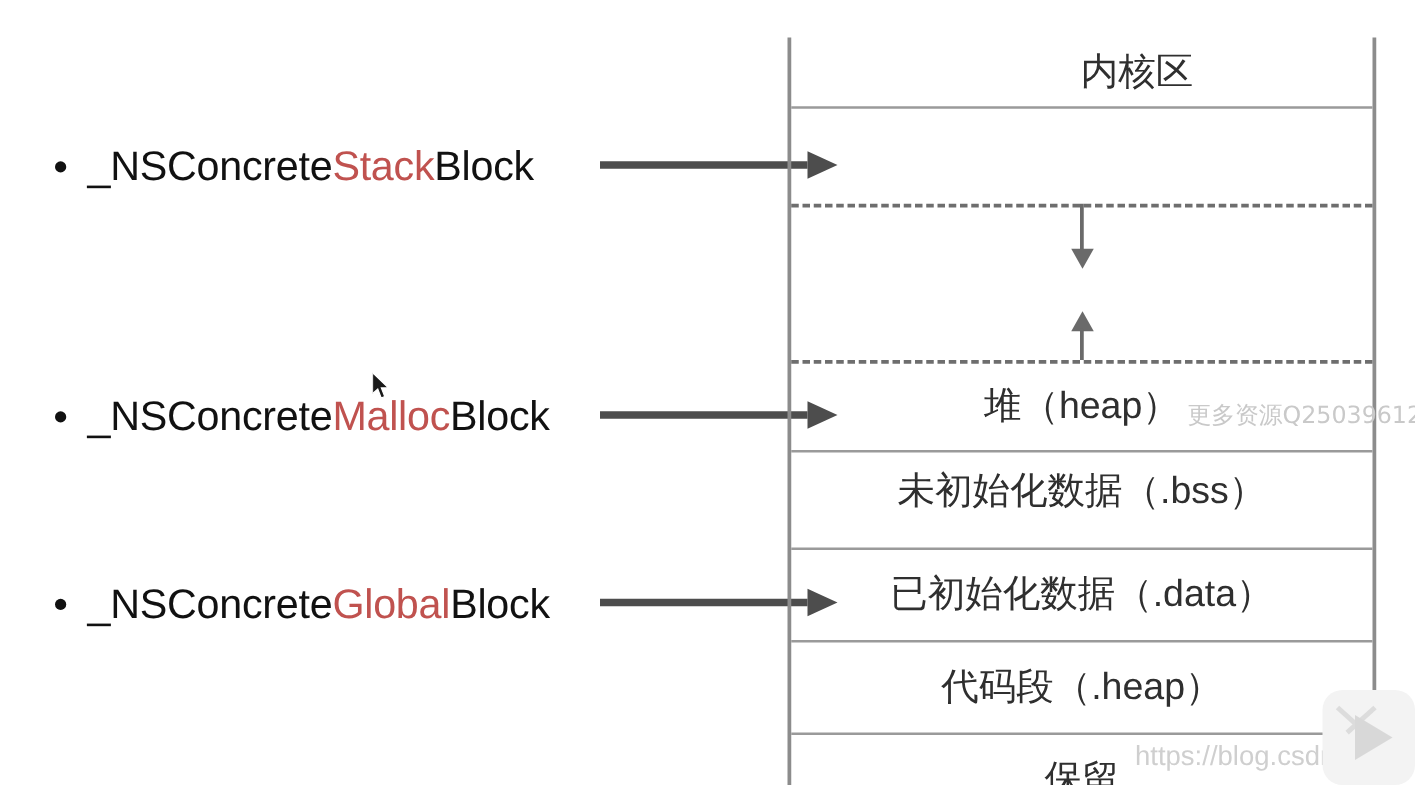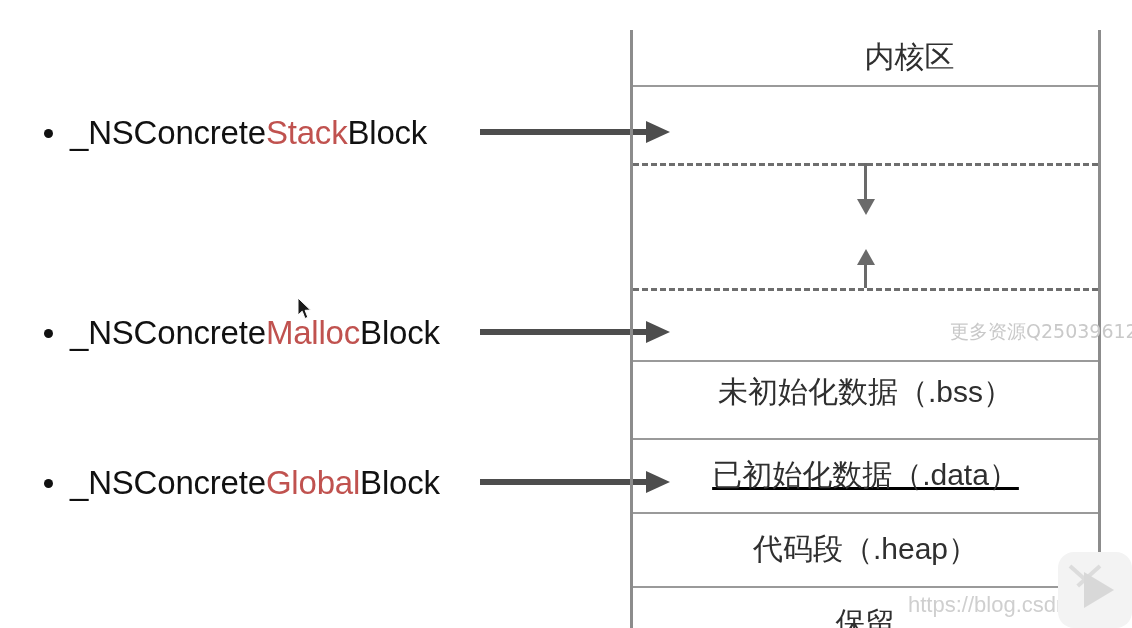--- a/index.html
+++ b/index.html
@@ -233,28 +233,31 @@
     <div class="dashline" style="top:133px;"></div>
 
     <div class="vshaft" style="left:231px; top:133px; height:38px;"></div>
     <div class="vhead-down" style="left:224px; top:169px;"></div>
 
     <div class="vhead-up" style="left:224px; top:219px;"></div>
     <div class="vshaft" style="left:231px; top:233px; height:25px;"></div>
 
     <div class="dashline" style="top:258px;"></div>
 
+    <div class="seg" style="top:258px; height:72px;">
+      <span class="seg-label">堆（heap）</span>
+    </div>
     <div class="hline" style="top:330px;"></div>
 
     <div class="seg" style="top:330px; height:64px;">
       <span class="seg-label">未初始化数据（.bss）</span>
     </div>
     <div class="hline" style="top:408px;"></div>
 
-    <div class="seg" style="top:408px; height:74px;text-decoration:underline;">
+    <div class="seg" style="top:408px; height:74px;">
       <span class="seg-label">已初始化数据（.data）</span>
     </div>
     <div class="hline" style="top:482px;"></div>
 
     <div class="seg" style="top:482px; height:74px;">
       <span class="seg-label">代码段（.heap）</span>
     </div>
     <div class="hline" style="top:556px;"></div>
 
     <div class="seg" style="top:556px; height:74px;">

